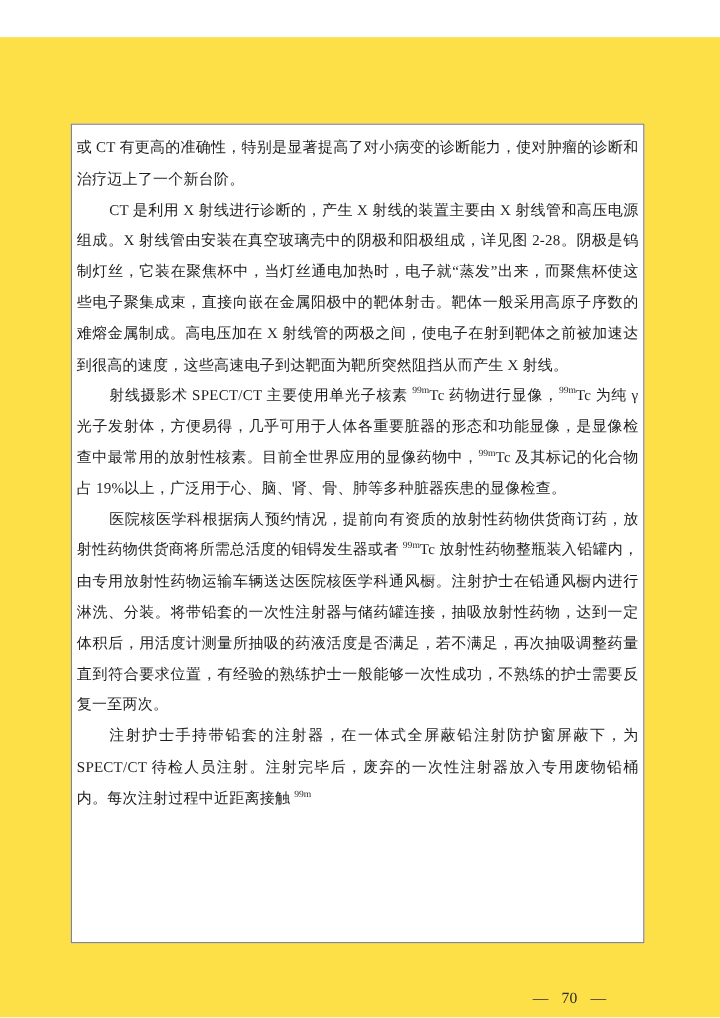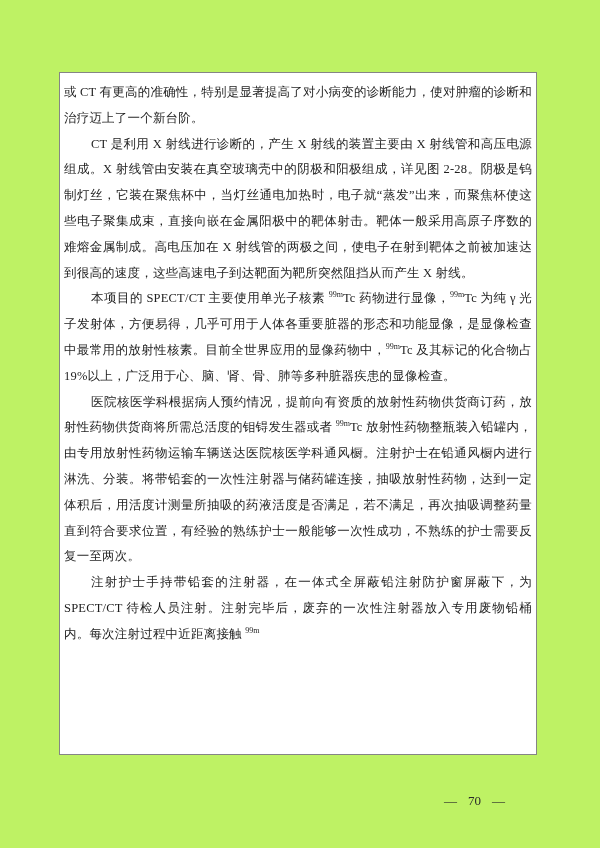--- a/index.html
+++ b/index.html
@@ -10,21 +10,22 @@
   body {
     width: 600px;
     height: 848px;
     position: relative;
     font-family: "Liberation Serif", "DejaVu Serif", serif;
     color: #1c1c1c;
   }
   .page {
     position: absolute;
     inset: 0;
-    background: #bef264;
+    background: #fde047;
+    margin-top: 31px;
   }
   .doc-box {
     position: absolute;
     left: 59px;
     top: 72px;
     width: 478px;
     height: 683px;
     box-sizing: border-box;
     border: 1px solid #858585;
     padding: 7px 4px 0 4px;
@@ -61,21 +62,21 @@
   }
 </style>
 </head>
 <body>
 
 <div class="page">
   <div class="doc-box">
     <div id="doc-body">
         <p class="para"><span>或 CT 有更高的准确性，特别是显著提高了对小病变的诊断能力，使对肿瘤的诊断和治疗迈上了一个新台阶。</span></p>
         <p class="para indent"><span>CT 是利用 X 射线进行诊断的，产生 X 射线的装置主要由 X 射线管和高压电源组成。X 射线管由安装在真空玻璃壳中的阴极和阳极组成，详见图 2-28。阴极是钨制灯丝，它装在聚焦杯中，当灯丝通电加热时，电子就“蒸发”出来，而聚焦杯使这些电子聚集成束，直接向嵌在金属阳极中的靶体射击。靶体一般采用高原子序数的难熔金属制成。高电压加在 X 射线管的两极之间，使电子在射到靶体之前被加速达到很高的速度，这些高速电子到达靶面为靶所突然阻挡从而产生 X 射线。</span></p>
-        <p class="para indent"><span>本项目的 SPECT/CT 主要使用单光子核素 </span><sup>99m</sup><span>Tc 药物进行显像，</span><sup>99m</sup><span>Tc 为纯 γ 光子发射体，方便易得，几乎可用于人体各重要脏器的形态和功能显像，是显像检查中最常用的放射性核素。目前全世界应用的显像药物中，</span><sup>99m</sup><span>Tc 及其标记的化合物占 19%以上，广泛用于心、脑、肾、骨、肺等多种脏器疾患的显像检查。</span></p>
+        <p class="para indent"><span>射线摄影术 SPECT/CT 主要使用单光子核素 </span><sup>99m</sup><span>Tc 药物进行显像，</span><sup>99m</sup><span>Tc 为纯 γ 光子发射体，方便易得，几乎可用于人体各重要脏器的形态和功能显像，是显像检查中最常用的放射性核素。目前全世界应用的显像药物中，</span><sup>99m</sup><span>Tc 及其标记的化合物占 19%以上，广泛用于心、脑、肾、骨、肺等多种脏器疾患的显像检查。</span></p>
         <p class="para indent"><span>医院核医学科根据病人预约情况，提前向有资质的放射性药物供货商订药，放射性药物供货商将所需总活度的钼锝发生器或者 </span><sup>99m</sup><span>Tc 放射性药物整瓶装入铅罐内，由专用放射性药物运输车辆送达医院核医学科通风橱。注射护士在铅通风橱内进行淋洗、分装。将带铅套的一次性注射器与储药罐连接，抽吸放射性药物，达到一定体积后，用活度计测量所抽吸的药液活度是否满足，若不满足，再次抽吸调整药量直到符合要求位置，有经验的熟练护士一般能够一次性成功，不熟练的护士需要反复一至两次。</span></p>
         <p class="para indent"><span>注射护士手持带铅套的注射器，在一体式全屏蔽铅注射防护窗屏蔽下，为 SPECT/CT 待检人员注射。注射完毕后，废弃的一次性注射器放入专用废物铅桶内。每次注射过程中近距离接触 </span><sup>99m</sup></p>
       </div>
   </div>
   <div class="footer">
     <span>—</span>
     <span>70</span>
     <span>—</span>
   </div>
 </div>

